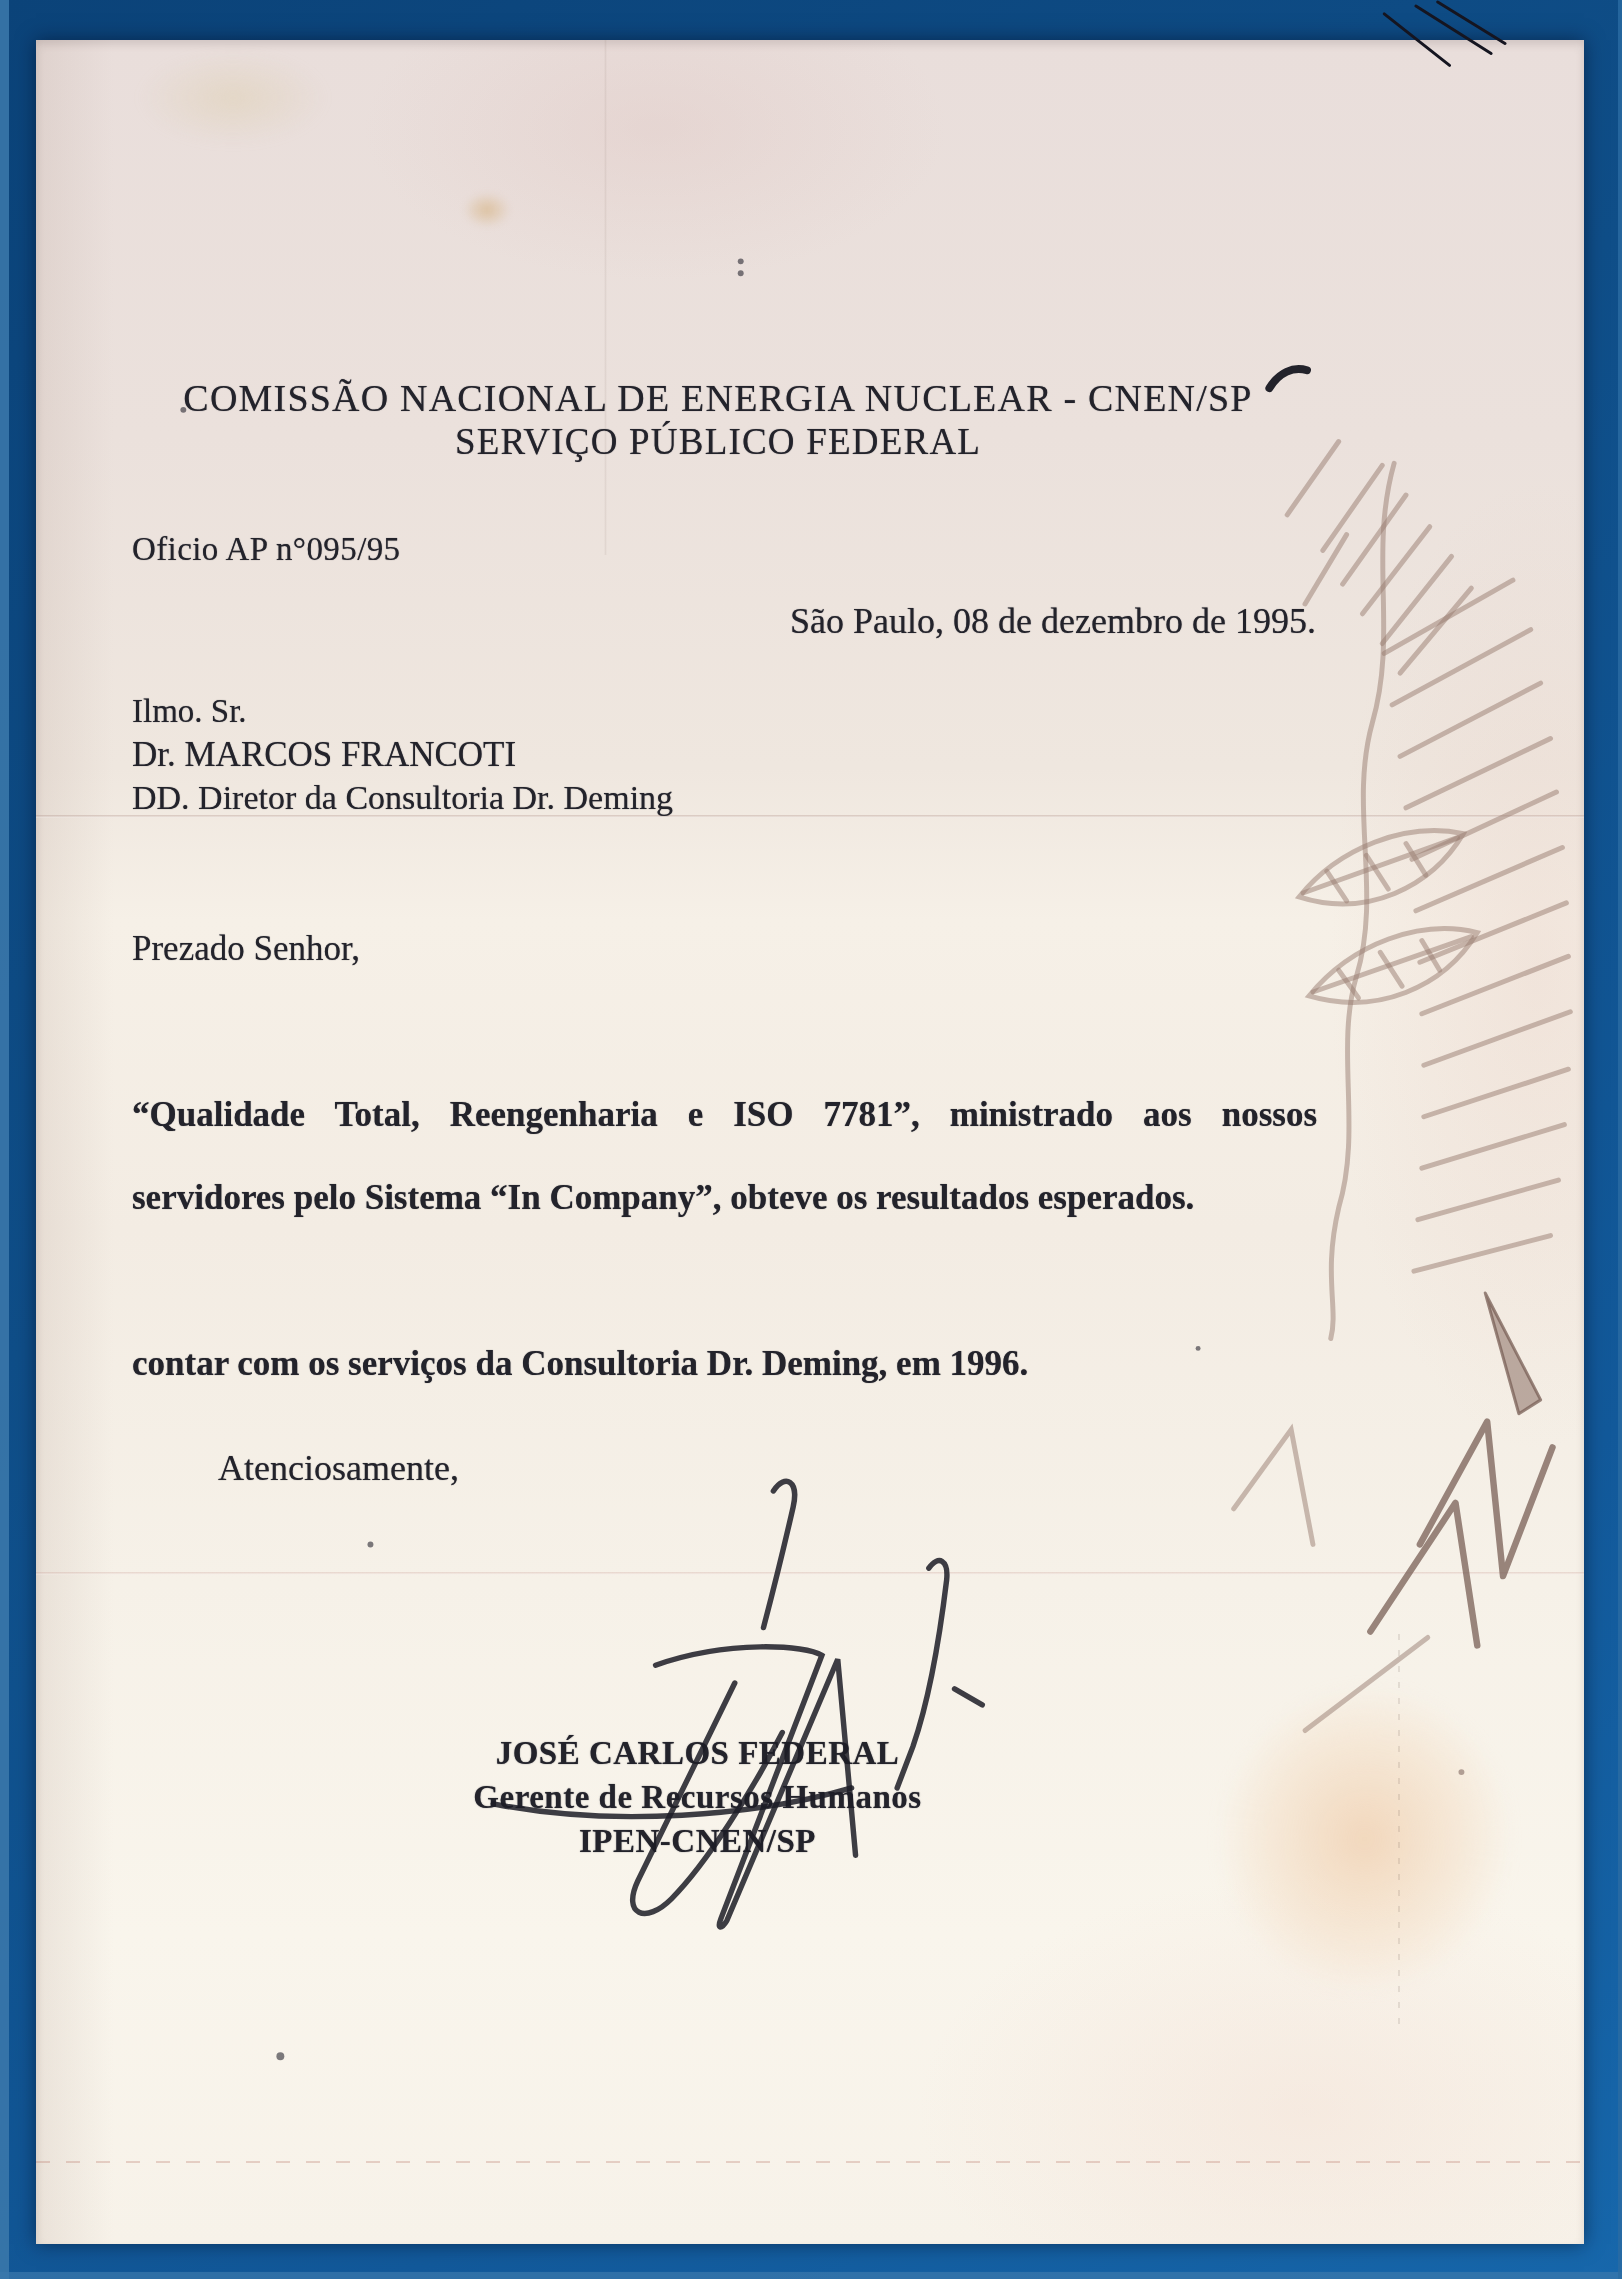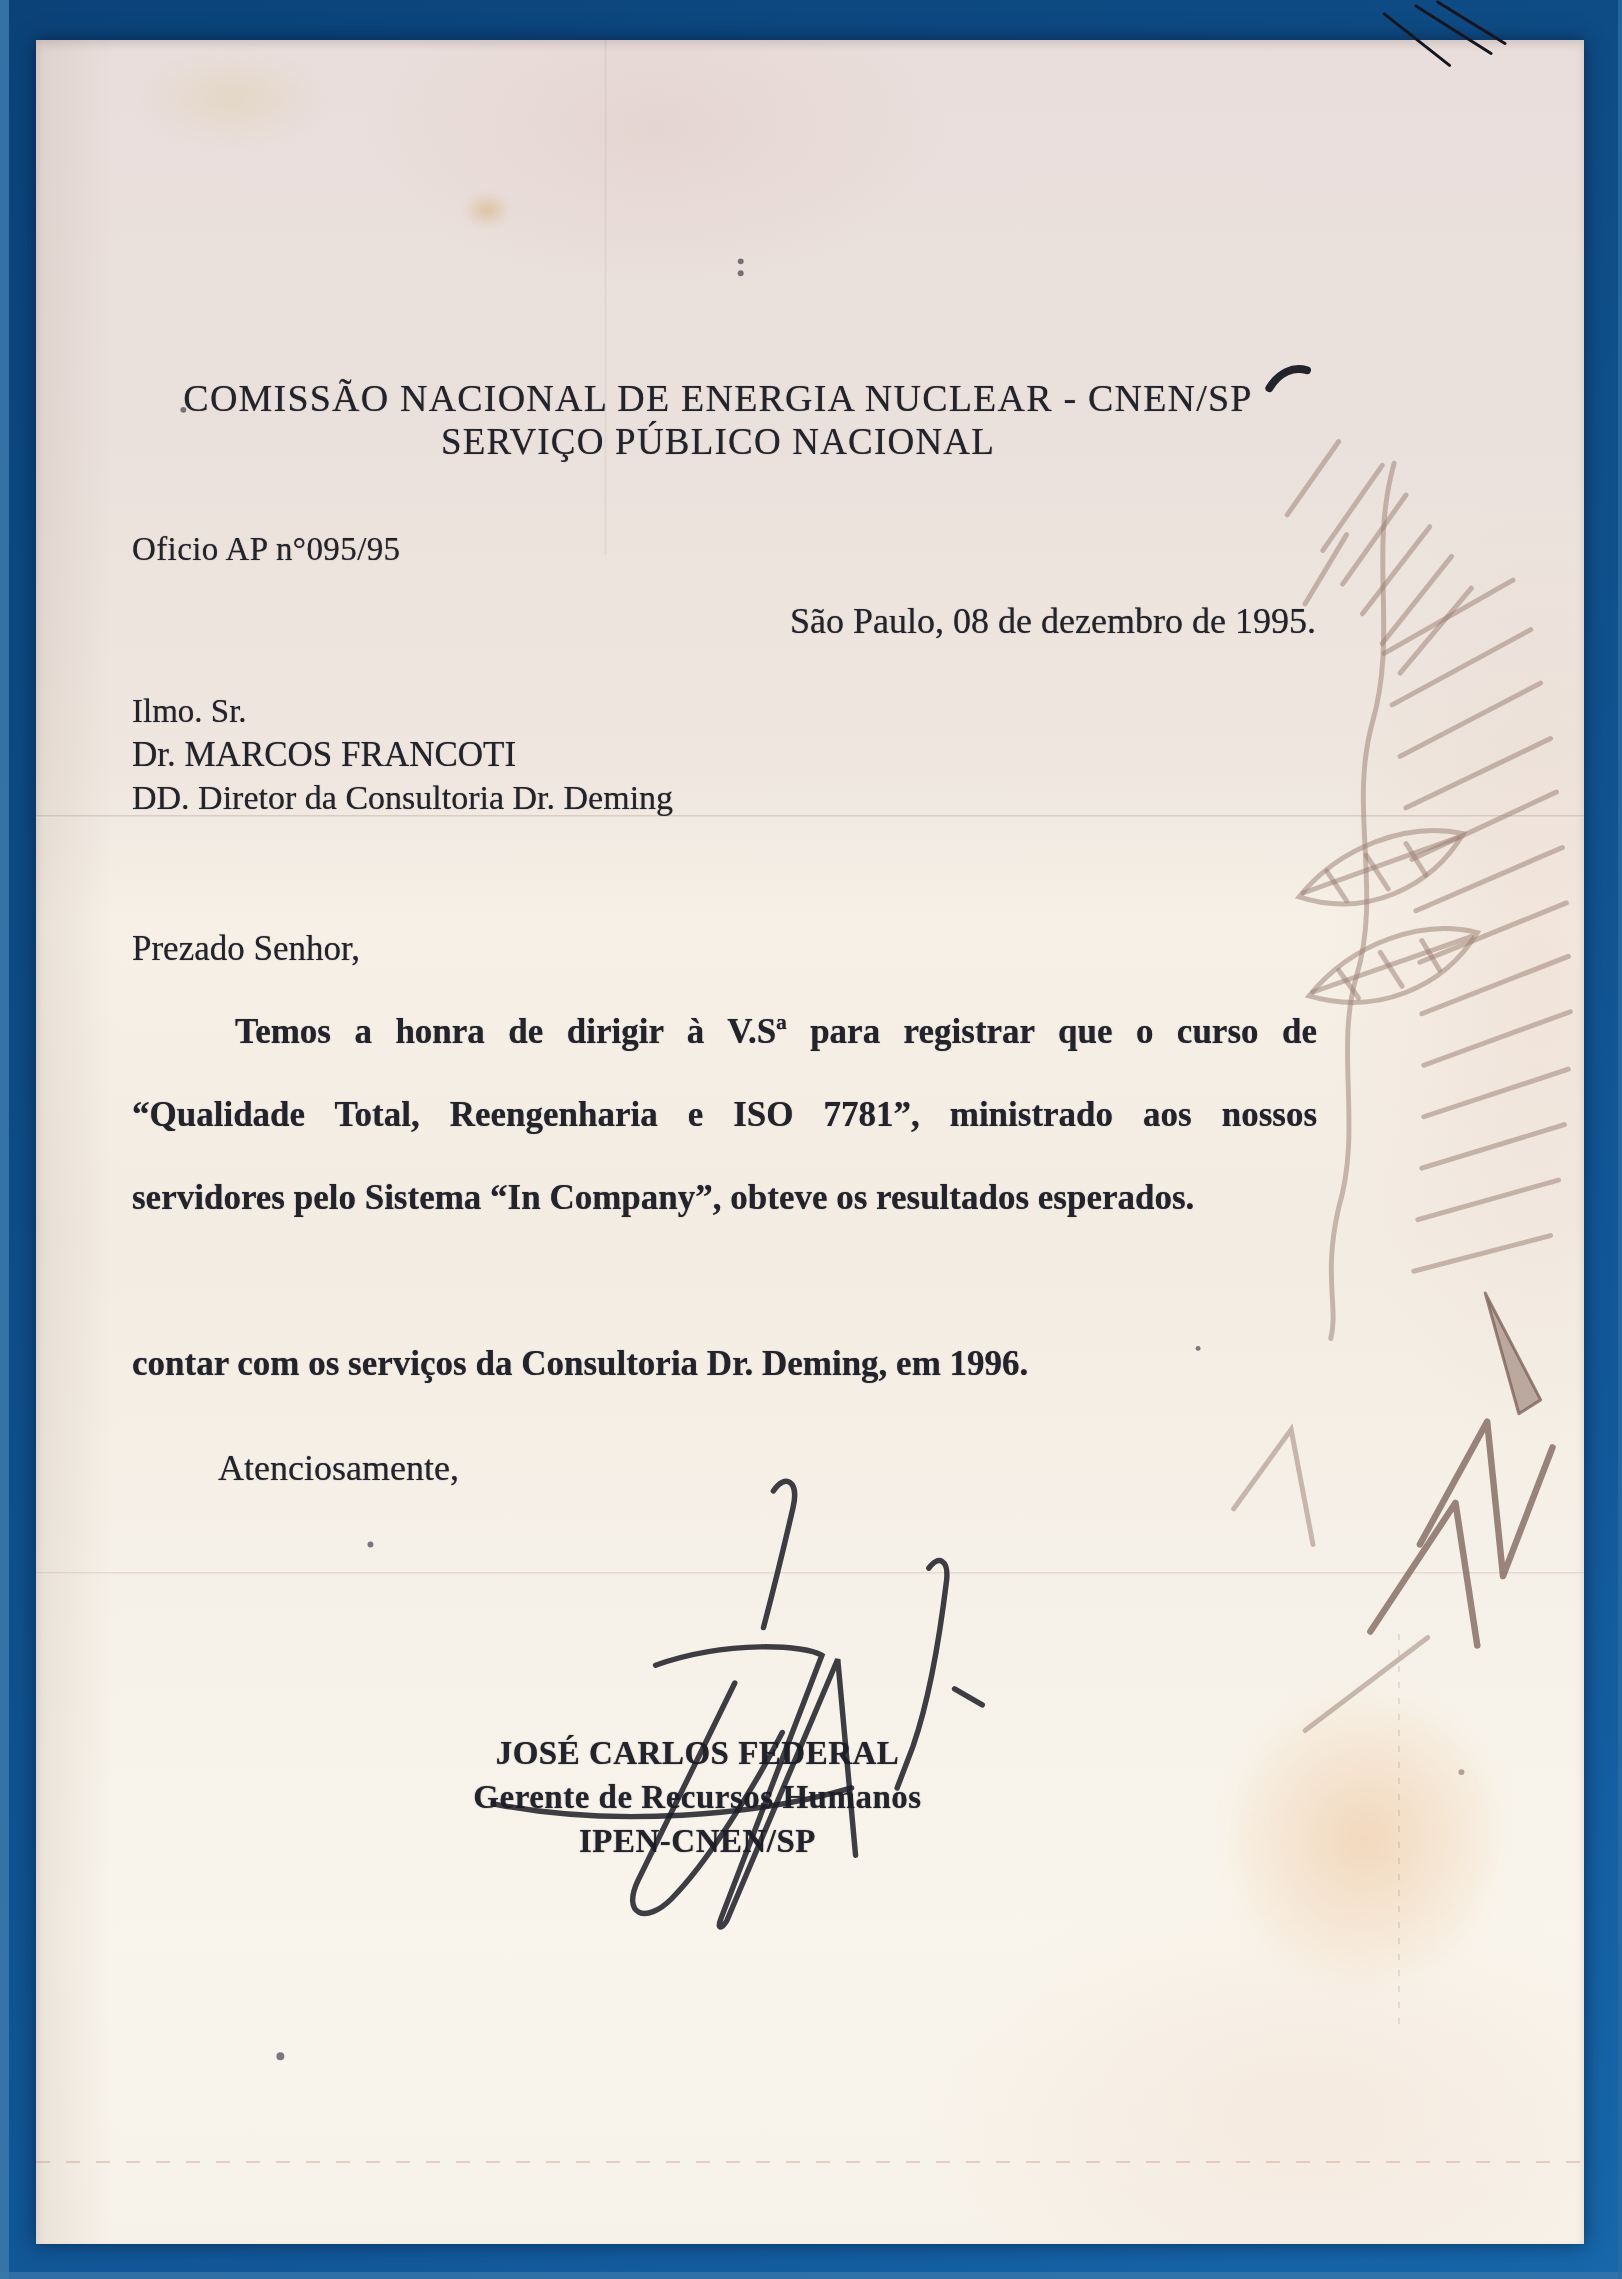--- a/index.html
+++ b/index.html
@@ -71,33 +71,32 @@
   <div class="stain stain-spot"></div>
   <div class="stain stain-tape"></div>
 
   <div class="fold fold1"></div>
   <div class="fold fold2"></div>
   <div class="fold fold3"></div>
   <div class="crease-v"></div>
   <div class="crease-v2"></div>
 
   <div class="t bold hdr" style="top:376px;font-size:38px;">COMISSÃO NACIONAL DE ENERGIA NUCLEAR - CNEN/SP</div>
-  <div class="t bold hdr" style="top:420px;font-size:37px;">SERVIÇO PÚBLICO NACIONAL</div>
+  <div class="t bold hdr" style="top:420px;font-size:37px;">SERVIÇO PÚBLICO FEDERAL</div>
 
   <div class="t" style="left:132px;top:515px;font-size:33px;letter-spacing:0.4px;margin-top:16px;">Oficio AP n°095/95</div>
 
   <div class="t" style="left:790px;top:600px;font-size:36px;">São Paulo, 08 de dezembro de 1995.</div>
 
   <div class="t" style="left:132px;top:693px;font-size:33px;">Ilmo. Sr.</div>
   <div class="t" style="left:132px;top:779px;font-size:34px;">DD. Diretor da Consultoria Dr. Deming</div>
   <div class="t bold" style="left:132px;top:735px;font-size:35px;">Dr. MARCOS FRANCOTI</div>
 
   <div class="t bold" style="left:132px;top:929px;font-size:35px;">Prezado Senhor,</div>
 
-  <div class="jl ind" style="top:1012px;">Temos a honra de dirigir à V.Sª para registrar que o curso de</div>
   <div class="jl" style="top:1095px;">“Qualidade Total, Reengenharia e ISO 7781”, ministrado aos nossos</div>
   <div class="jl last" style="top:1178px;">servidores pelo Sistema “In Company”, obteve os resultados esperados.</div>
   <div class="jl last" style="top:1344px;">contar com os serviços da Consultoria Dr. Deming, em 1996.</div>
 
   <div class="t bold" style="left:218px;top:1447px;font-size:36px;">Atenciosamente,</div>
 
   <div class="sigblock">
     <div>JOSÉ CARLOS FEDERAL</div>
     <div>Gerente de Recursos Humanos</div>
     <div>IPEN-CNEN/SP</div>

